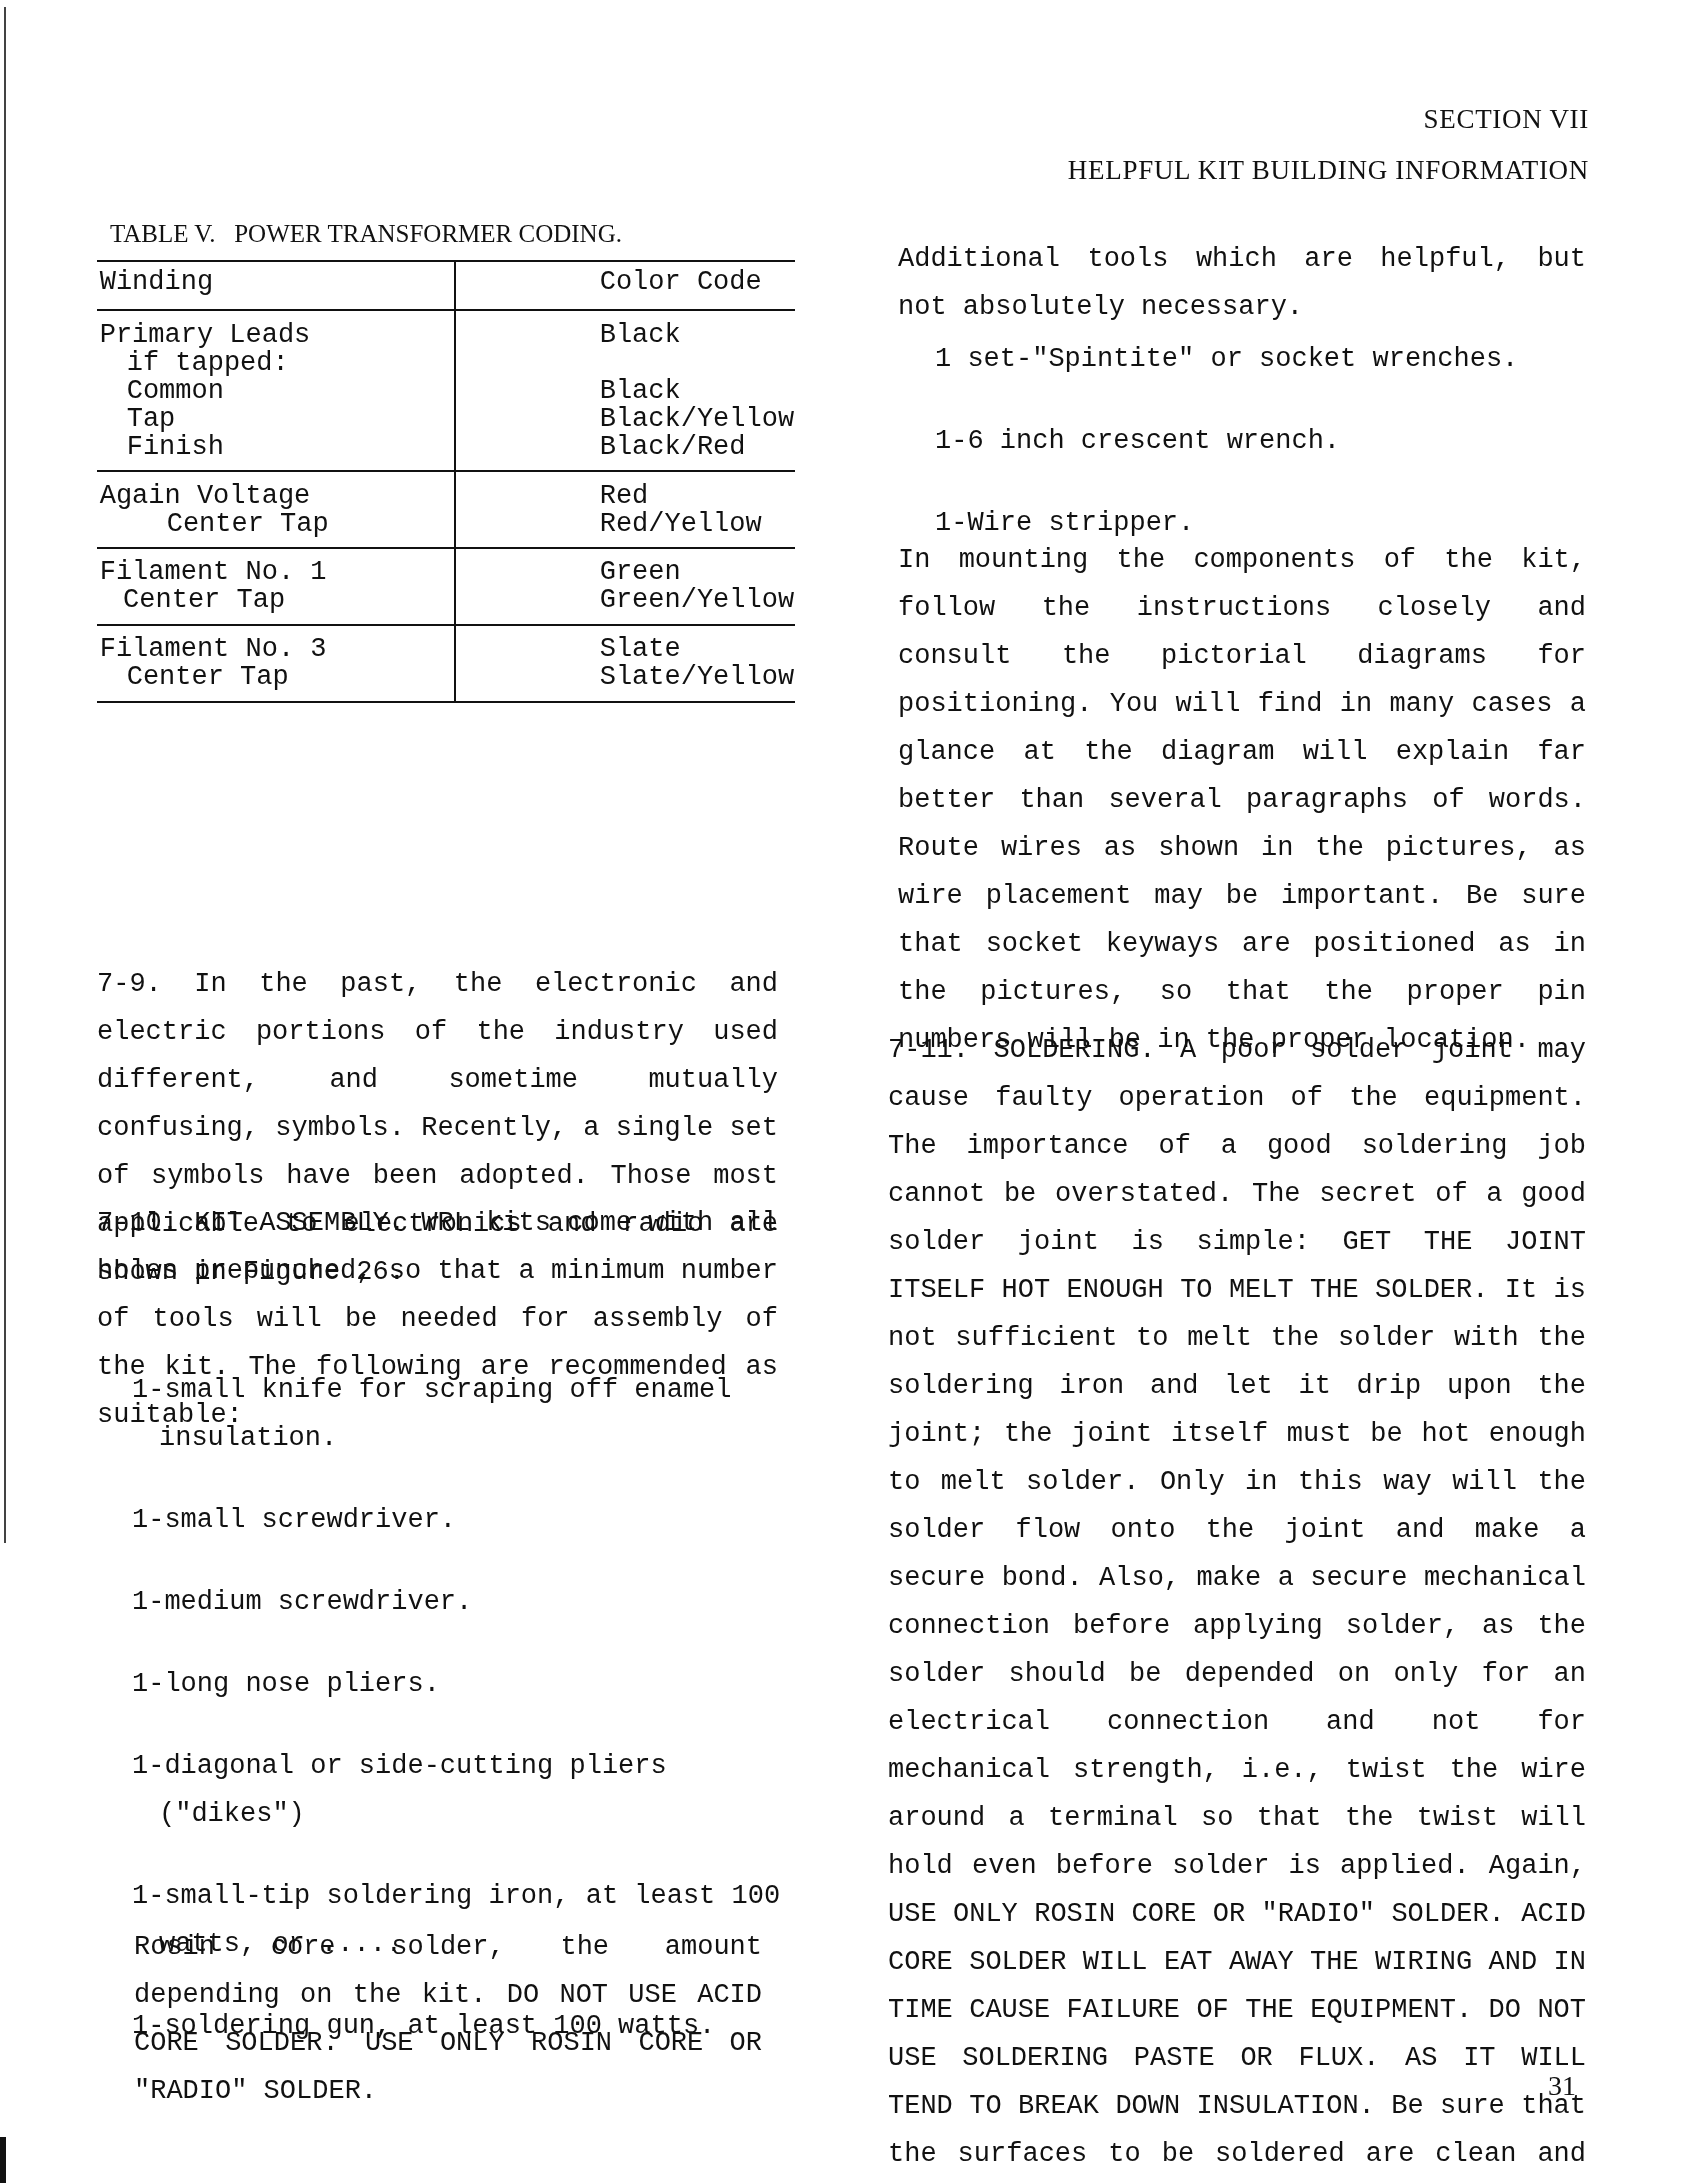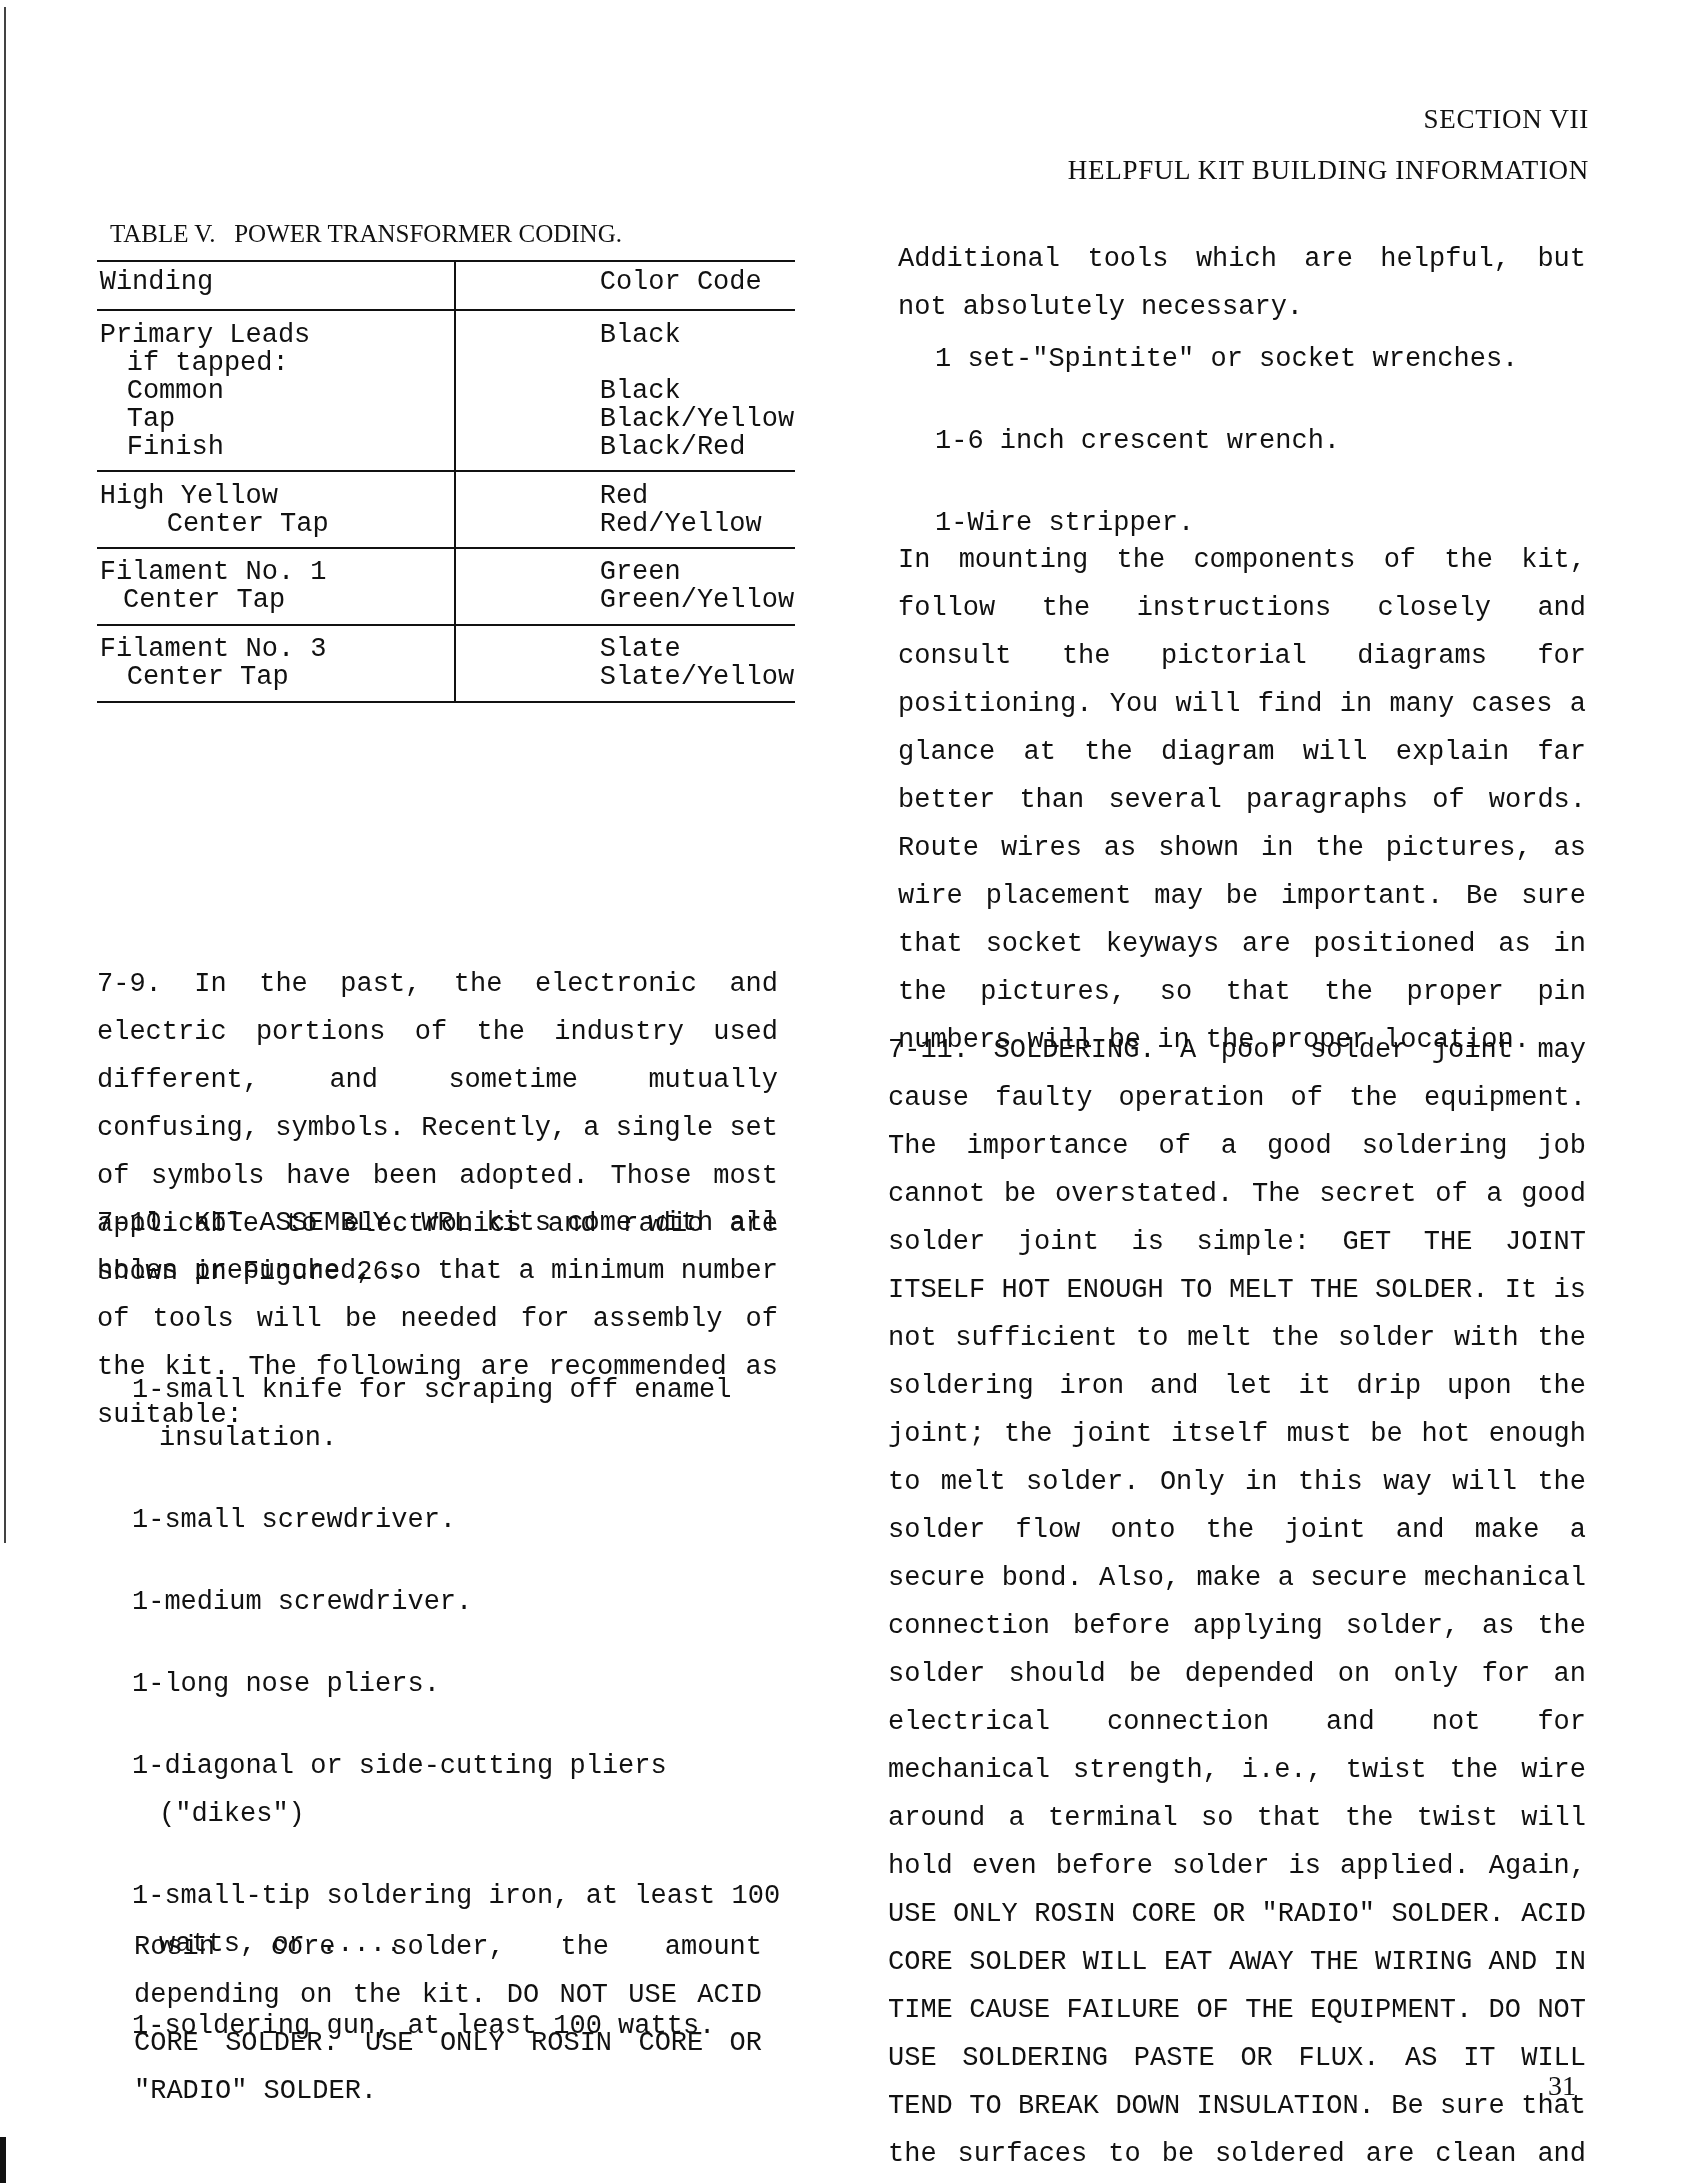--- a/index.html
+++ b/index.html
@@ -98,21 +98,21 @@
       <td class="c2">
         <span class="line">Black</span>
         <span class="line">&nbsp;</span>
         <span class="line">Black</span>
         <span class="line">Black/Yellow</span>
         <span class="line">Black/Red</span>
       </td>
     </tr>
     <tr>
       <td class="c1">
-        <span class="line">High Yellow</span>
+        <span class="line">Again Voltage</span>
         <span class="line indent2">Center Tap</span>
       </td>
       <td class="c2">
         <span class="line">Red</span>
         <span class="line">Red/Yellow</span>
       </td>
     </tr>
     <tr>
       <td class="c1">
         <span class="line">Filament No. 1</span>

